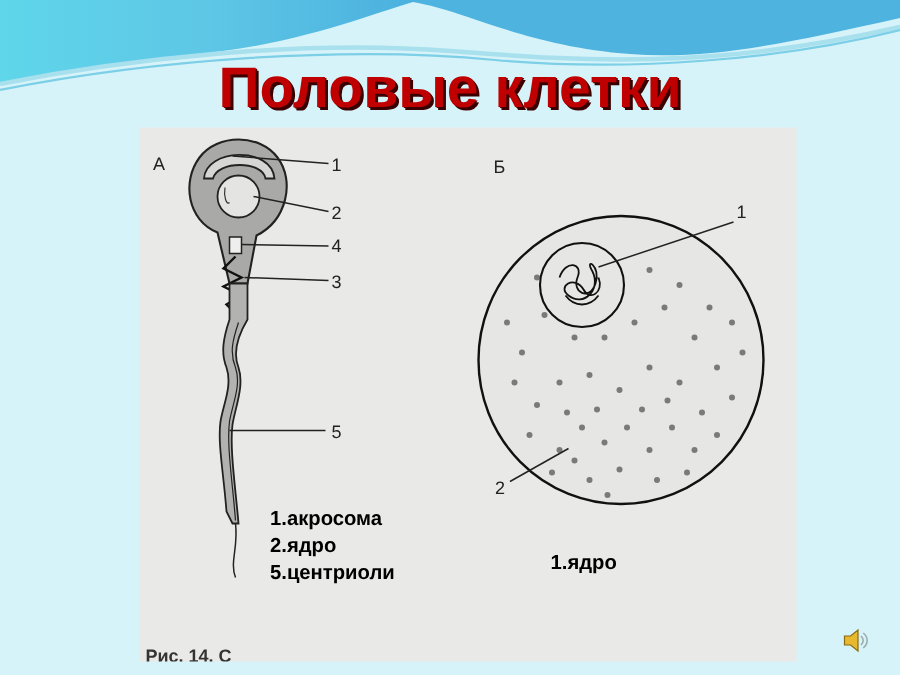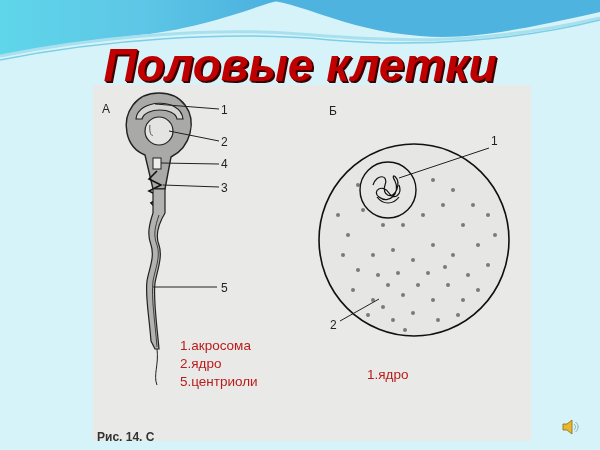--- a/index.html
+++ b/index.html
@@ -1,21 +1,21 @@
 <!DOCTYPE html>
 <html><head>
 <meta charset="utf-8">
 <style>
   html,body{margin:0;padding:0;}
   body{width:600px;height:450px;position:relative;overflow:hidden;background:#d6f3f9;font-family:"Liberation Sans",sans-serif;}
   .bg-wave{position:absolute;left:0;top:0;width:600px;height:80px;}
-  .title{position:absolute;left:0;top:38px;width:600px;text-align:center;font-size:46px;font-weight:bold;font-style:italic;color:#c00000;text-shadow:2px 2px 0 #3a0000, 1px 1px 0 #600;letter-spacing:0px;}
+  .title{position:absolute;left:0;top:38px;width:600px;text-align:center;font-size:38px;font-weight:bold;color:#c00000;text-shadow:2px 2px 0 #3a0000, 1px 1px 0 #600;letter-spacing:0px;}
   .figure{position:absolute;left:93px;top:85px;width:438px;height:356px;background:#e9e9e7;}
   .figure svg{position:absolute;left:0;top:0;}
-  .legend{position:absolute;color:#b91c1c;font-weight:normal;font-size:13.5px;line-height:18px;}
+  .legend{position:absolute;color:#000000;font-weight:bold;font-size:13.5px;line-height:18px;}
   .legend div{white-space:nowrap;}
   .legend-a{left:180px;top:337px;}
   .legend-b{left:367px;top:366px;}
   .speaker{position:absolute;left:560px;top:417px;width:20px;height:20px;}
   .lbl{font-family:"Liberation Sans",sans-serif;font-size:12px;fill:#222;}
 </style>
 </head>
 <body>
 
 <svg class="bg-wave" width="600" height="80" viewBox="0 0 600 80">

